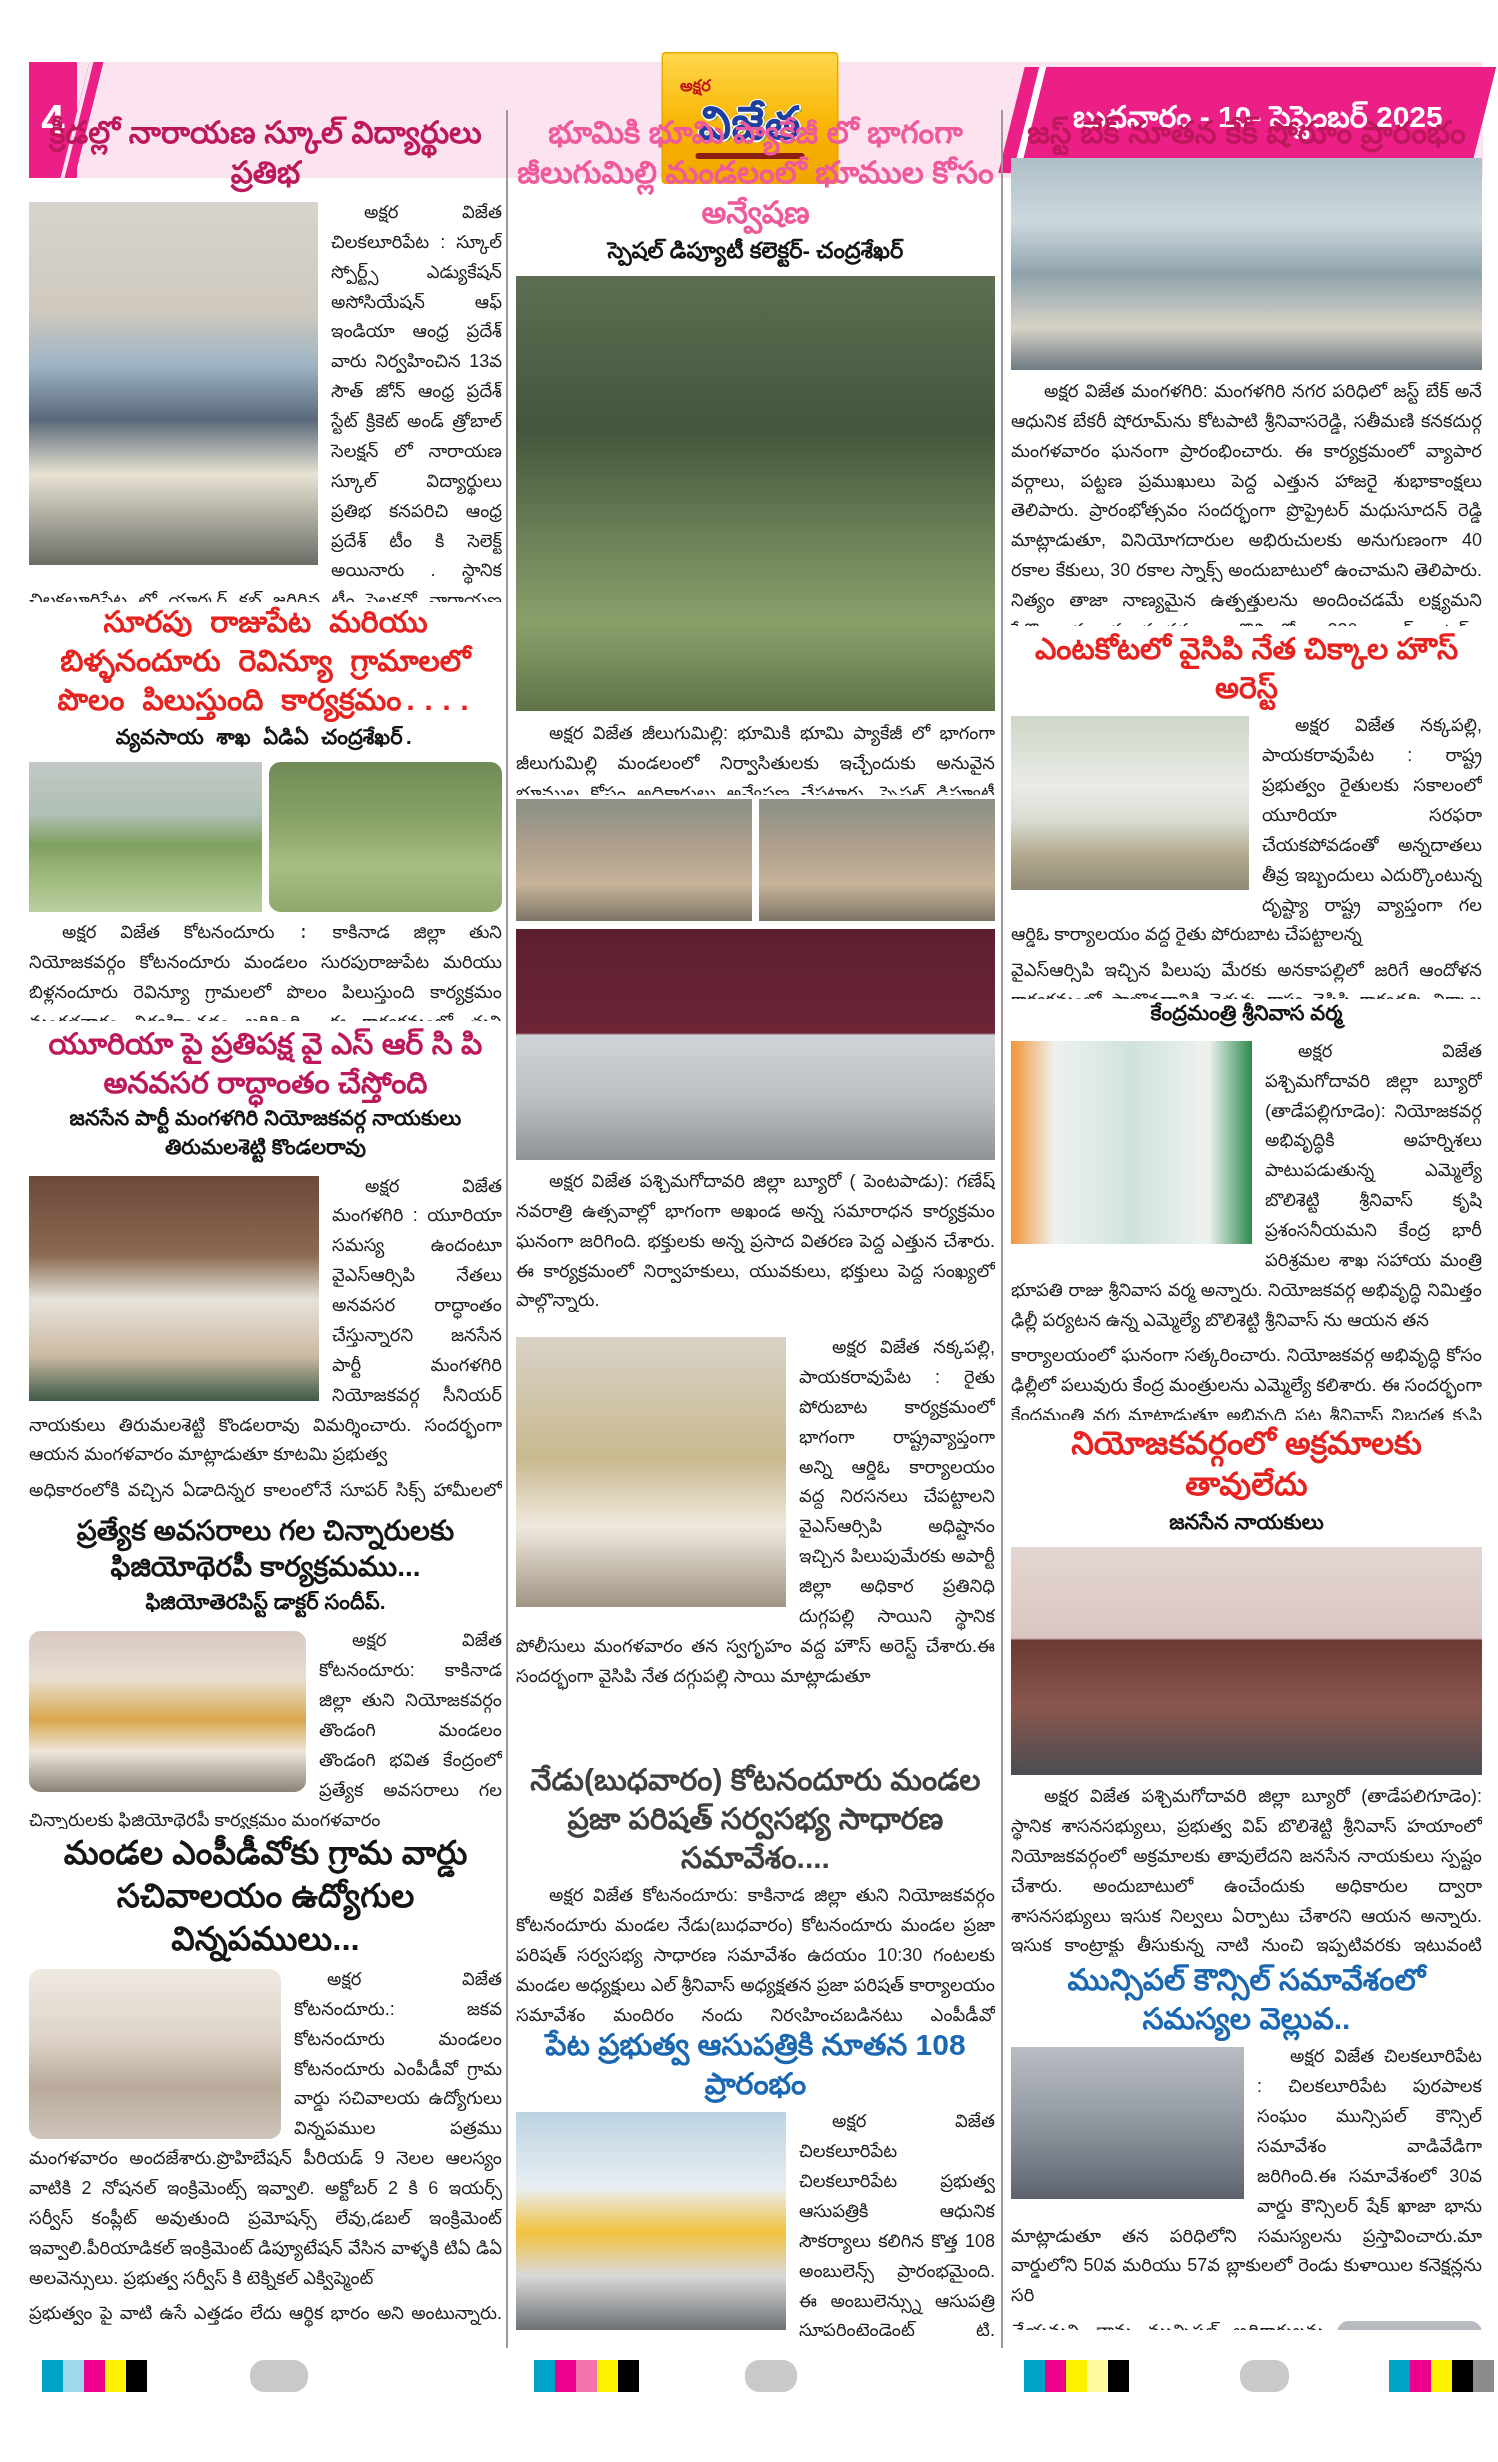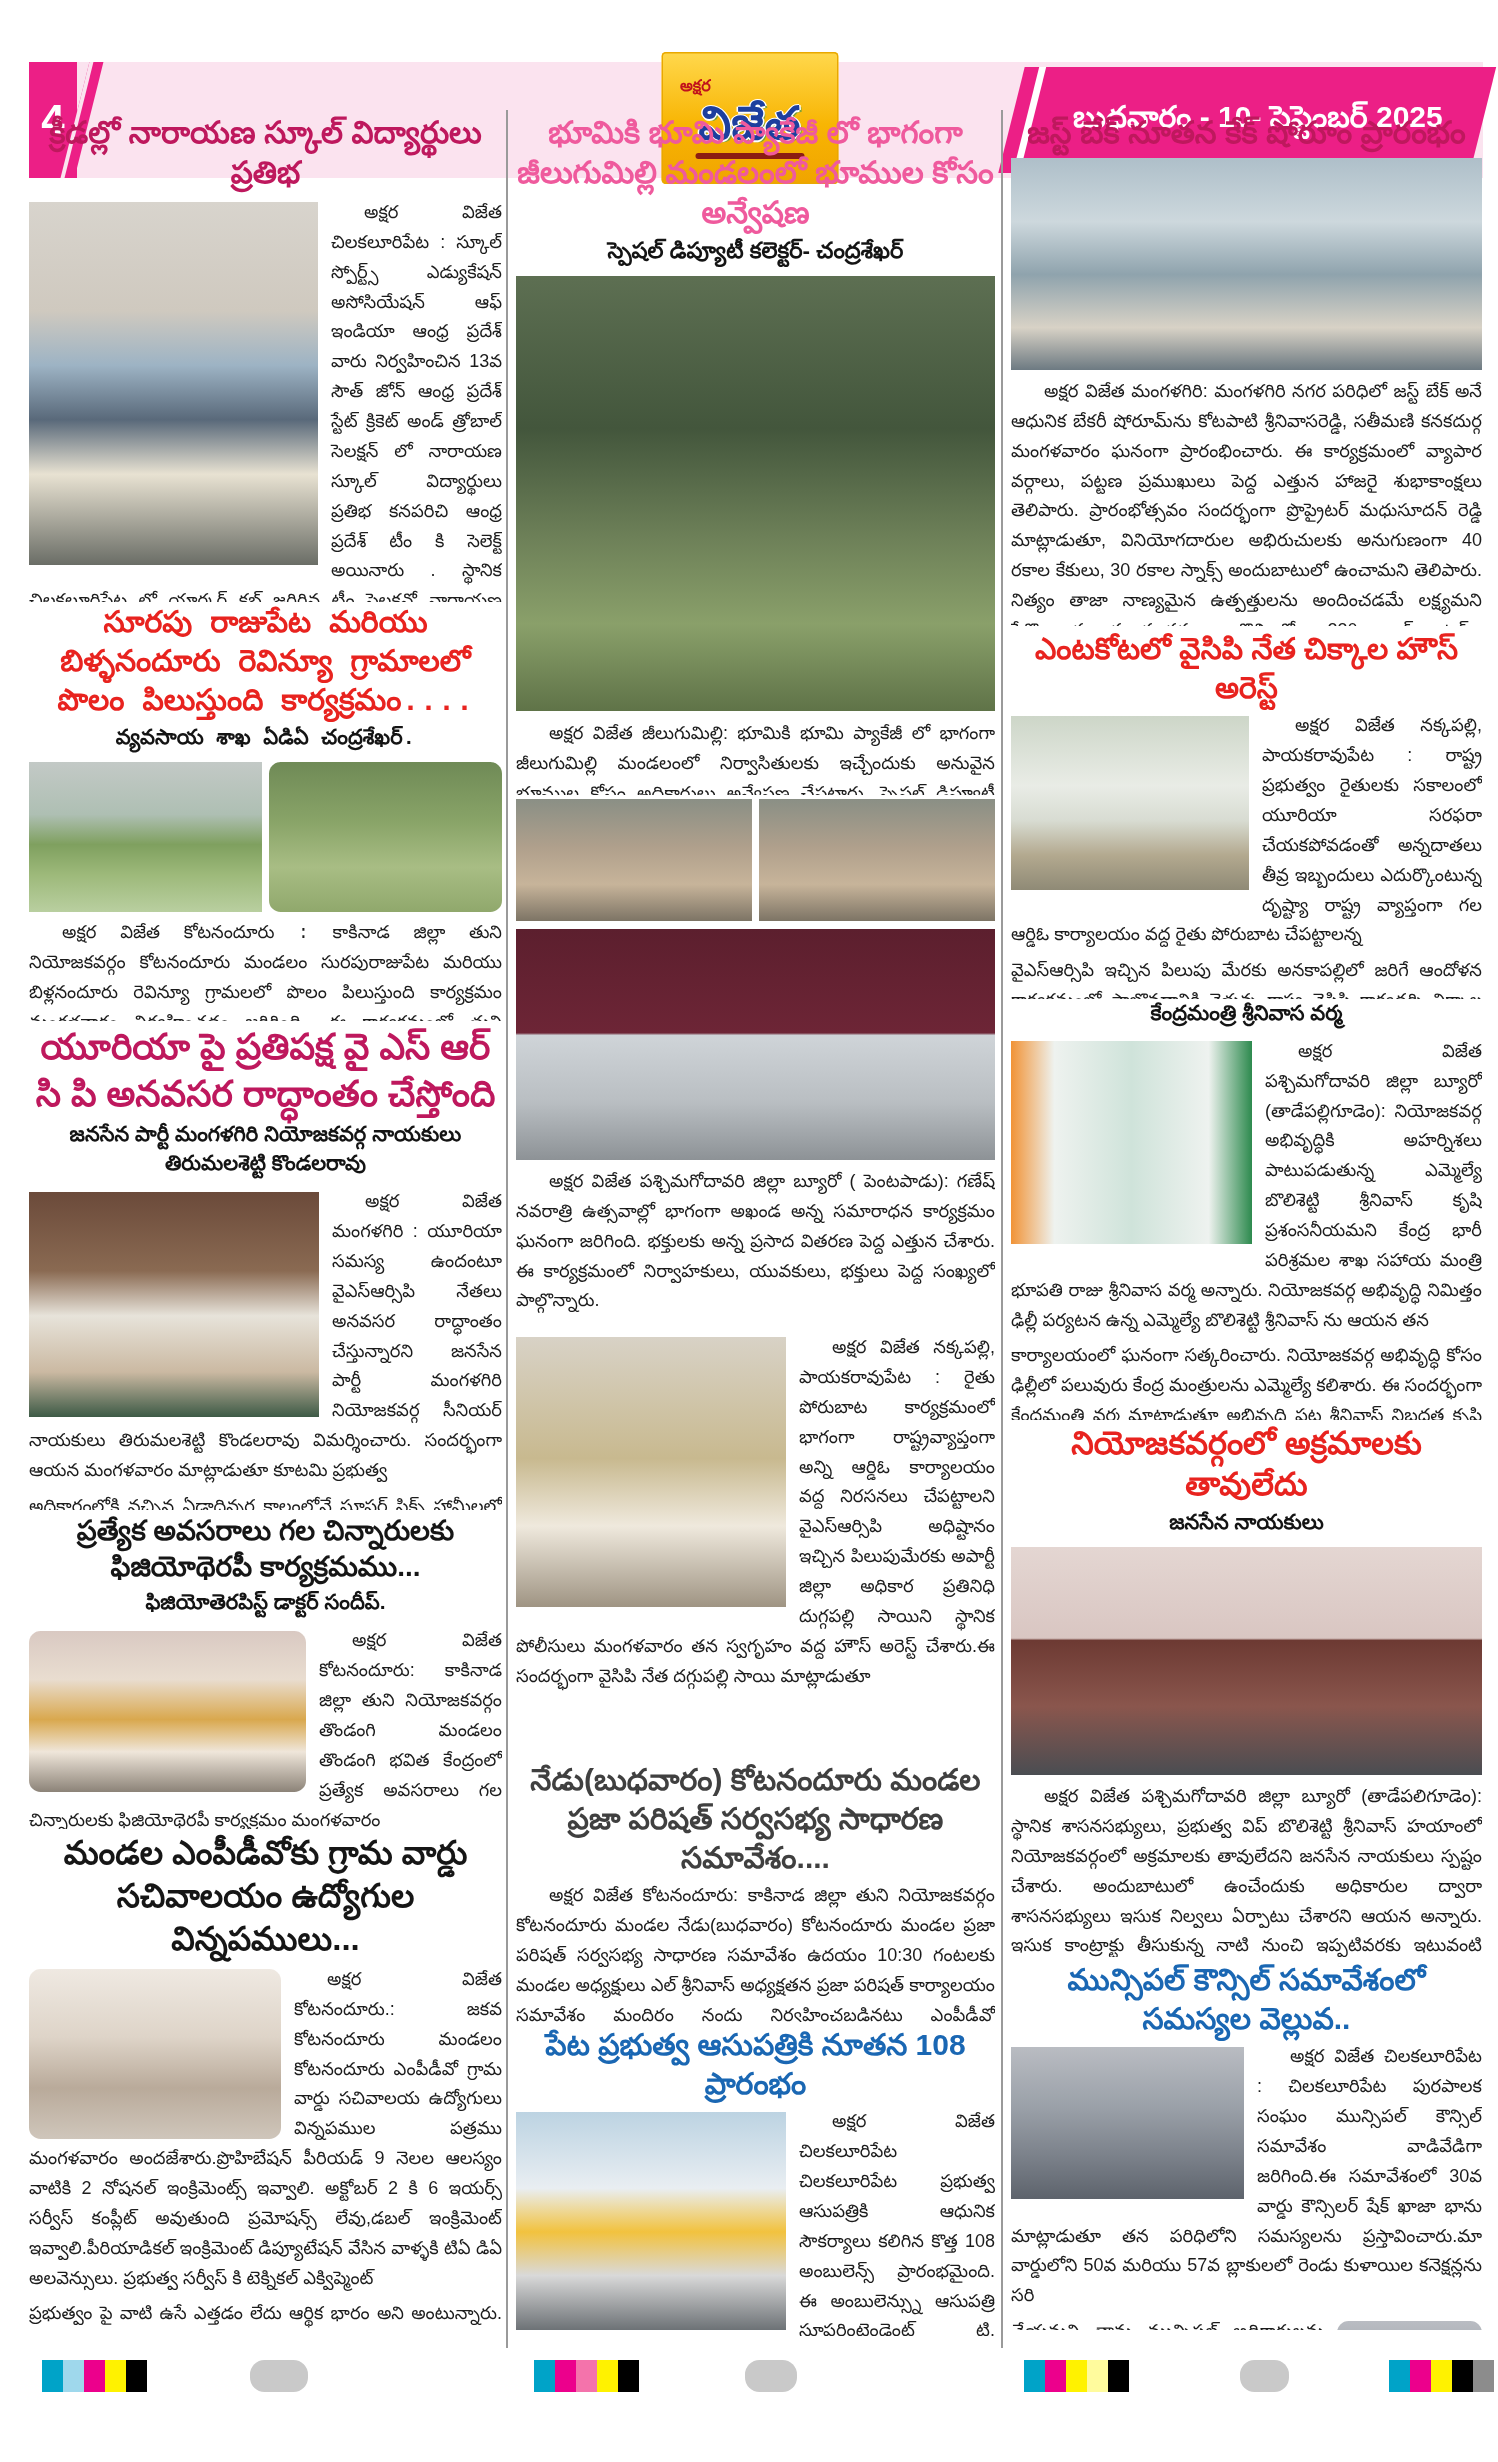--- a/index.html
+++ b/index.html
@@ -113,21 +113,21 @@
     <div class="headline hl-red" style="font-size:30px;">సూరపు రాజుపేట మరియు బిళ్ళనందూరు రెవిన్యూ గ్రామాలలో పొలం పిలుస్తుంది కార్యక్రమం....</div>
     <div class="subhead">వ్యవసాయ శాఖ ఏడిఏ చంద్రశేఖర్.</div>
     <div class="two-photos">
       <div class="photo ph-field" style="height:150px;"></div>
       <div class="photo ph-drone rounded" style="height:150px;"></div>
     </div>
     <p class="body-text lead">అక్షర విజేత కోటనందూరు : కాకినాడ జిల్లా తుని నియోజకవర్గం కోటనందూరు మండలం సురపురాజుపేట మరియు బిళ్లనందూరు రెవిన్యూ గ్రామలలో పొలం పిలుస్తుంది కార్యక్రమం మంగళవారం నిర్వహించడం జరిగింది. ఈ కార్యక్రమంలో తుని డివిజన్ వ్యవసాయ సహాయ సంచాలకులు కె.జె..చంద్రశేఖరు మాట్లాడుతూ వరి సాగు చేసే రైతులు అందరూ అవసరం ఉన్న వరకు మాత్రమే యూరియా వాడాలి అని చెప్పారు. అదికంగా ఎరువులు వాడటం వలన ఉపయోగం ఉండదు మరియు రైతులు, తదితరులు పాల్గొన్నారు.</p>
   </div>
 
   <div class="article" style="height:489px;">
-    <div class="headline hl-orange" style="font-size:36px;">యూరియా పై ప్రతిపక్ష వై ఎస్ ఆర్ సి పి అనవసర రాద్ధాంతం చేస్తోంది</div>
+    <div class="headline hl-orange" style="font-size:30px;">యూరియా పై ప్రతిపక్ష వై ఎస్ ఆర్ సి పి అనవసర రాద్ధాంతం చేస్తోంది</div>
     <div class="subhead">జనసేన పార్టీ మంగళగిరి నియోజకవర్గ నాయకులు తిరుమలశెట్టి కొండలరావు</div>
     <div class="photo ph-left ph-office" style="width:290px;height:225px;"></div>
     <p class="body-text lead">అక్షర విజేత మంగళగిరి : యూరియా సమస్య ఉందంటూ వైఎస్ఆర్సిపి నేతలు అనవసర రాద్ధాంతం చేస్తున్నారని జనసేన పార్టీ మంగళగిరి నియోజకవర్గ సీనియర్ నాయకులు తిరుమలశెట్టి కొండలరావు విమర్శించారు. సందర్భంగా ఆయన మంగళవారం మాట్లాడుతూ కూటమి ప్రభుత్వ</p>
     <div class="clear"></div>
     <p class="body-text">అధికారంలోకి వచ్చిన ఏడాదిన్నర కాలంలోనే సూపర్ సిక్స్ హామీలలో 90% అమలు చేసిందని తెలిపారు. మిగిలిన హామీలను కూడా అమలు చేసేందుకు సమాయత్తం అవుతోందని తెలిపారు. రాష్ట్ర ముఖ్యమంత్రి నారా చంద్రబాబు నాయుడు, ఉప ముఖ్యమంత్రి పవన్ కళ్యాణ్, ఐటీ విద్యాశాఖ ల మంత్రి నారా లోకేష్ ఎన్నో మంచి కార్యక్రమాలను చేపట్టారని పేర్కొన్నారు. 25 లక్షల రూపాయల ఆరోగ్య బీమా పాలసీ అద్భుతమైనదని ప్రశంసించారు. వీటన్నింటిని ఓర్చుకోలేని ప్రతిపక్ష వైఎస్ఆర్సిపి ఏం చేయాలో అర్థం కాక అబద్ధాలను ప్రచారం చేస్తోందని వీటన్నింటినీ రైతులు, ప్రజలు నమ్మే పరిస్థితుల్లో లేరని అన్నారు. యూరియా రైతులకు సక్రమంగా అందుతుందని ఇది గ్రహించి వైఎస్ఆర్సిపి నేతలు తప్పుడు ప్రచారం చేయటం మానుకోవాలని ఈ సందర్భంగా ఆయన హితవు పలికారు.</p>
   </div>
 
   <div class="article" style="height:319px;">
     <div class="headline hl-black" style="font-size:28px;">ప్రత్యేక అవసరాలు గల చిన్నారులకు ఫిజియోథెరపీ కార్యక్రమము...</div>
     <div class="subhead">ఫిజియోతెరపిస్ట్ డాక్టర్ సందీప్.</div>

